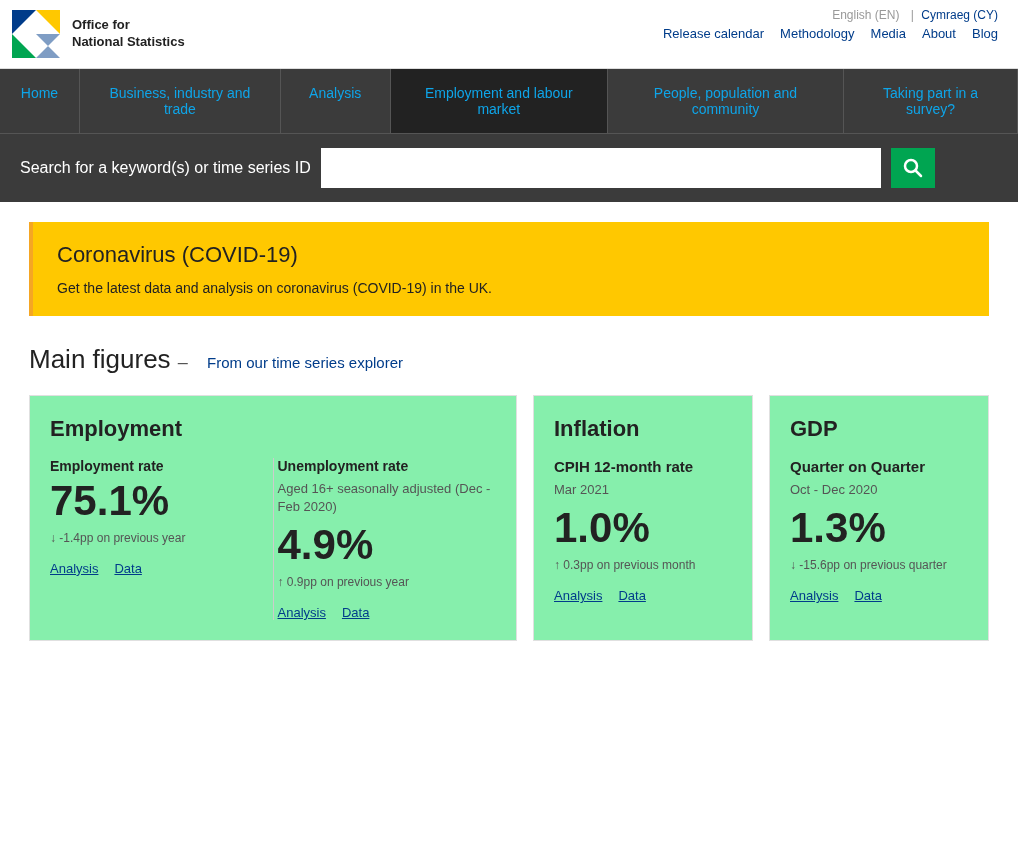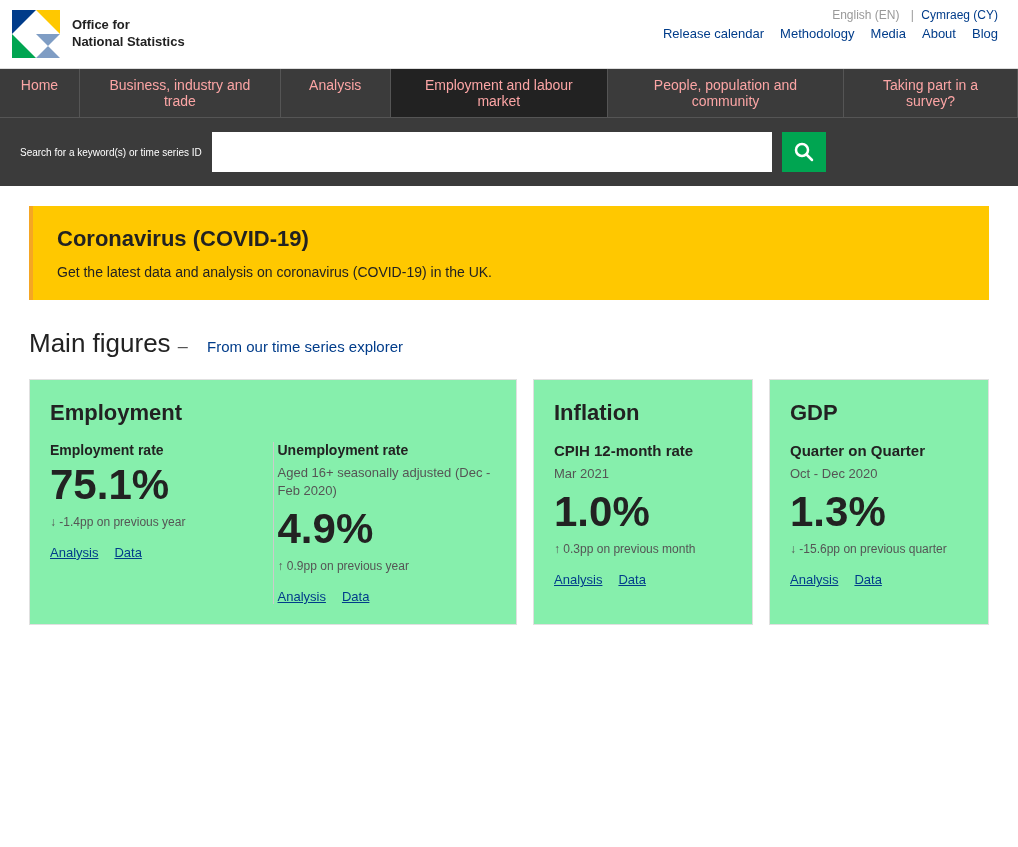--- a/index.html
+++ b/index.html
@@ -54,43 +54,43 @@
       color: #003c8a;
       text-decoration: none;
     }
 
     
     .main-nav {
       background: #3b3b3b;
       display: flex;
     }
     .main-nav-item {
-      color: #fca5a5;
-      padding: 8px 18px;
+      color: #0ea5e9;
+      padding: 16px 18px;
       font-size: 14px;
       cursor: pointer;
       border-right: 1px solid #555;
       min-width: 100px;
       text-align: center;
     }
     .main-nav-item:first-child { min-width: 80px; }
     .main-nav-item.active { background: #222; }
 
     
     .search-bar {
       background: #3b3b3b;
       display: flex;
       align-items: center;
       padding: 14px 20px;
       gap: 10px;
       border-top: 1px solid #555;
     }
     .search-label {
       color: #fff;
-      font-size: 10px;
+      font-size: 16px;
       white-space: nowrap;
     }
     .search-input {
       flex: 1;
       max-width: 560px;
       height: 40px;
       border: none;
       padding: 0 10px;
       font-size: 14px;
       background: #fff;
@@ -117,21 +117,21 @@
 
     
     .covid-banner {
       background: #ffc800;
       padding: 20px 24px;
       margin-bottom: 28px;
       border-left: 4px solid #f5a623;
     }
     .covid-banner h2 {
       font-size: 22px;
-      font-weight: bold;
+      font-weight: normal;
       color: #222;
       margin-bottom: 12px;
     }
     .covid-banner a {
       color: #222;
       font-size: 14px;
     }
 
     
     .main-figures-title {

